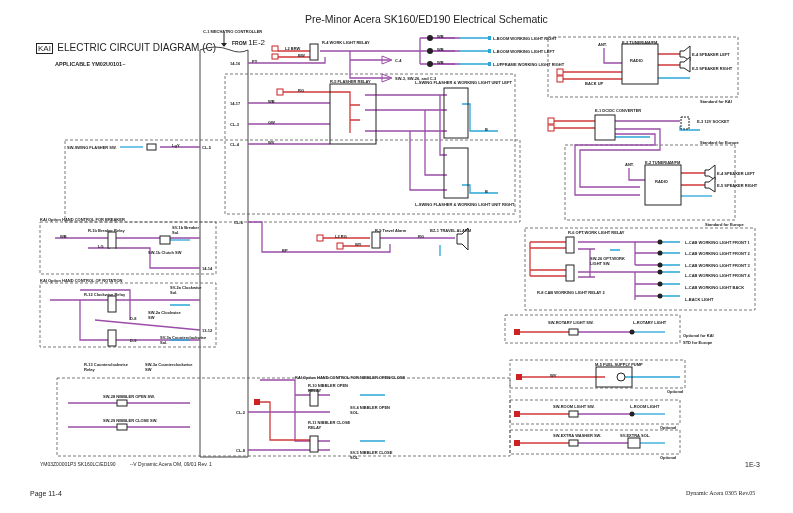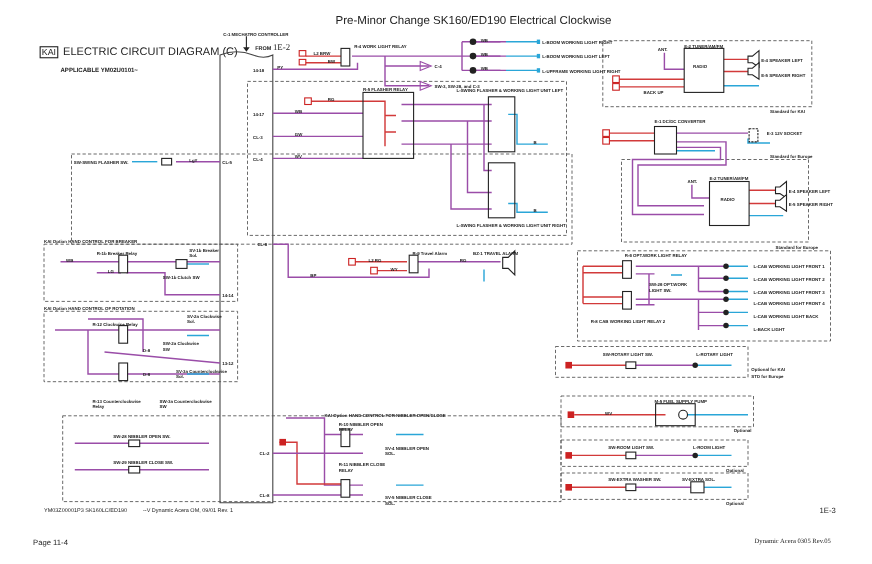--- a/index.html
+++ b/index.html
@@ -8,30 +8,30 @@
   .tiny { font-size:4px; font-weight:bold; color:#222; }
   .small { font-size:5px; font-weight:bold; color:#222; }
   svg.wires { position:absolute; left:0; top:0; }
   .title { font-size:10.5px; color:#222; }
   .heading { font-size:10px; color:#222; }
   .kai { border:1px solid #222; font-size:8px; padding:0 1px; line-height:9px; }
 </style>
 </head>
 <body>
 
-<div class="t title" style="left:305px;top:13px;">Pre-Minor Change SK160/ED190 Electrical Clockwise</div>
+<div class="t title" style="left:305px;top:13px;">Pre-Minor Acera SK160/ED190 Electrical Schematic</div>
 <div class="t" style="left:36px;top:37px;">
   <span class="kai">KAI</span>
   <span class="heading">ELECTRIC CIRCUIT DIAGRAM (C)</span>
 </div>
 <div class="t small" style="left:55px;top:61px;font-size:5.5px;">APPLICABLE YM02U0101~</div>
 <div class="t tiny" style="left:203px;top:29px;">C-1 MECHATRO CONTROLLER</div>
 <div class="t" style="left:232px;top:38px;font-size:5px;font-weight:bold;">
   <span>FROM</span>
-  <span style="font-size:8px;font-weight:normal;font-family:Liberation Serif, serif;">1E-2</span>
+  <span style="font-size:8px;font-weight:normal;">1E-2</span>
 </div>
 
 <svg class="wires" width="793" height="513" viewBox="0 0 793 513">
 
   <path d="M200 50 Q215 44 230 50 Q240 54 248 50 L248 457 L200 457 Z" fill="none" stroke="#444" stroke-width="1"></path>
   <path d="M224 33 L224 44" stroke="#222" stroke-width="1"></path>
   <polygon points="221,43 227,43 224,47" fill="#222"></polygon>
 
   <g fill="none" stroke="#555" stroke-dasharray="3,2" stroke-width="0.8">
     <rect x="225" y="74" width="290" height="140"></rect>

